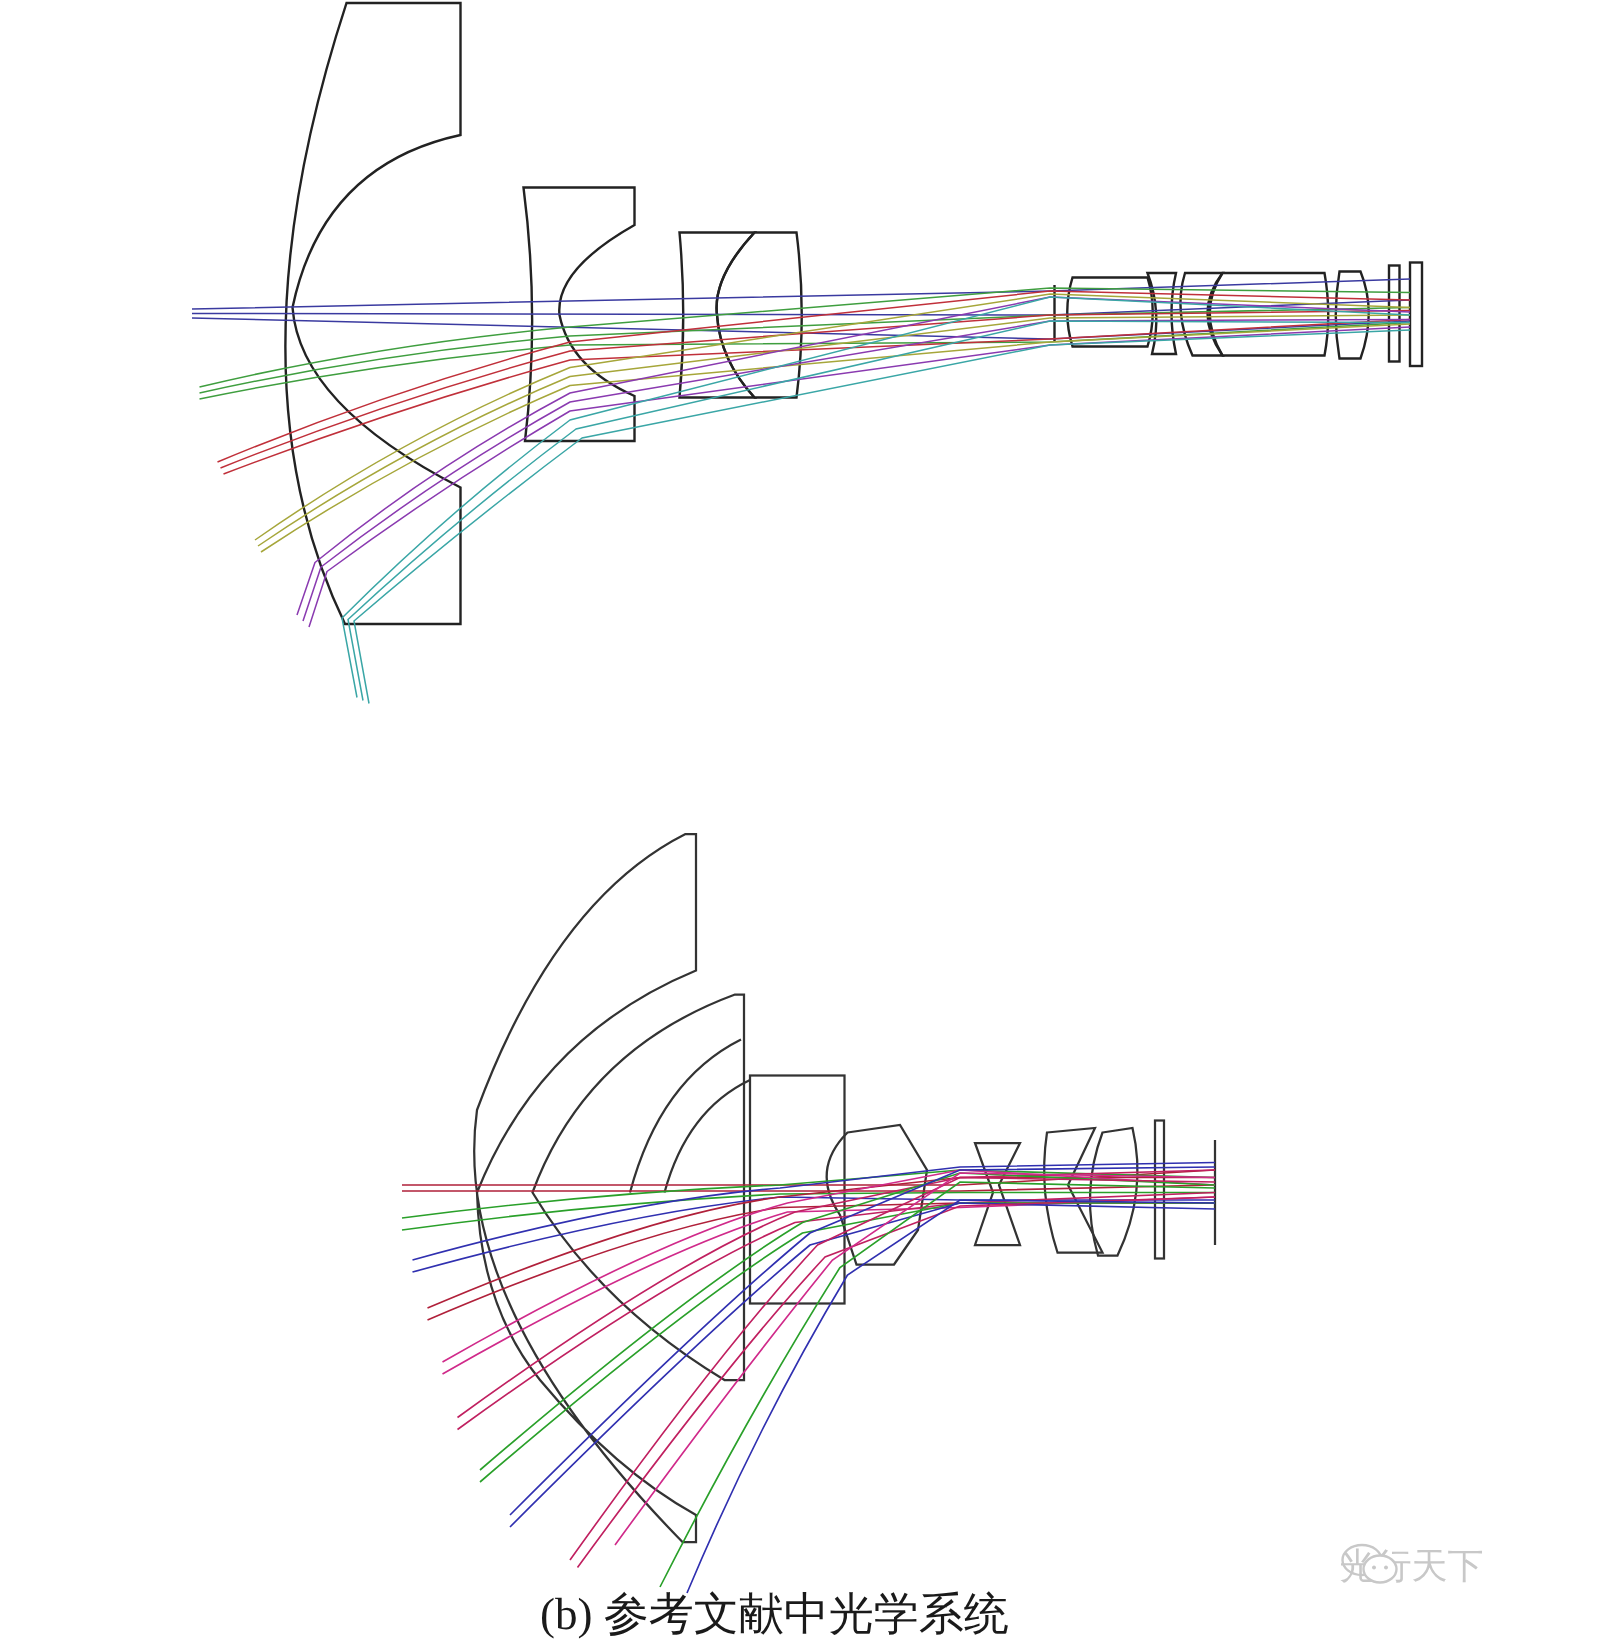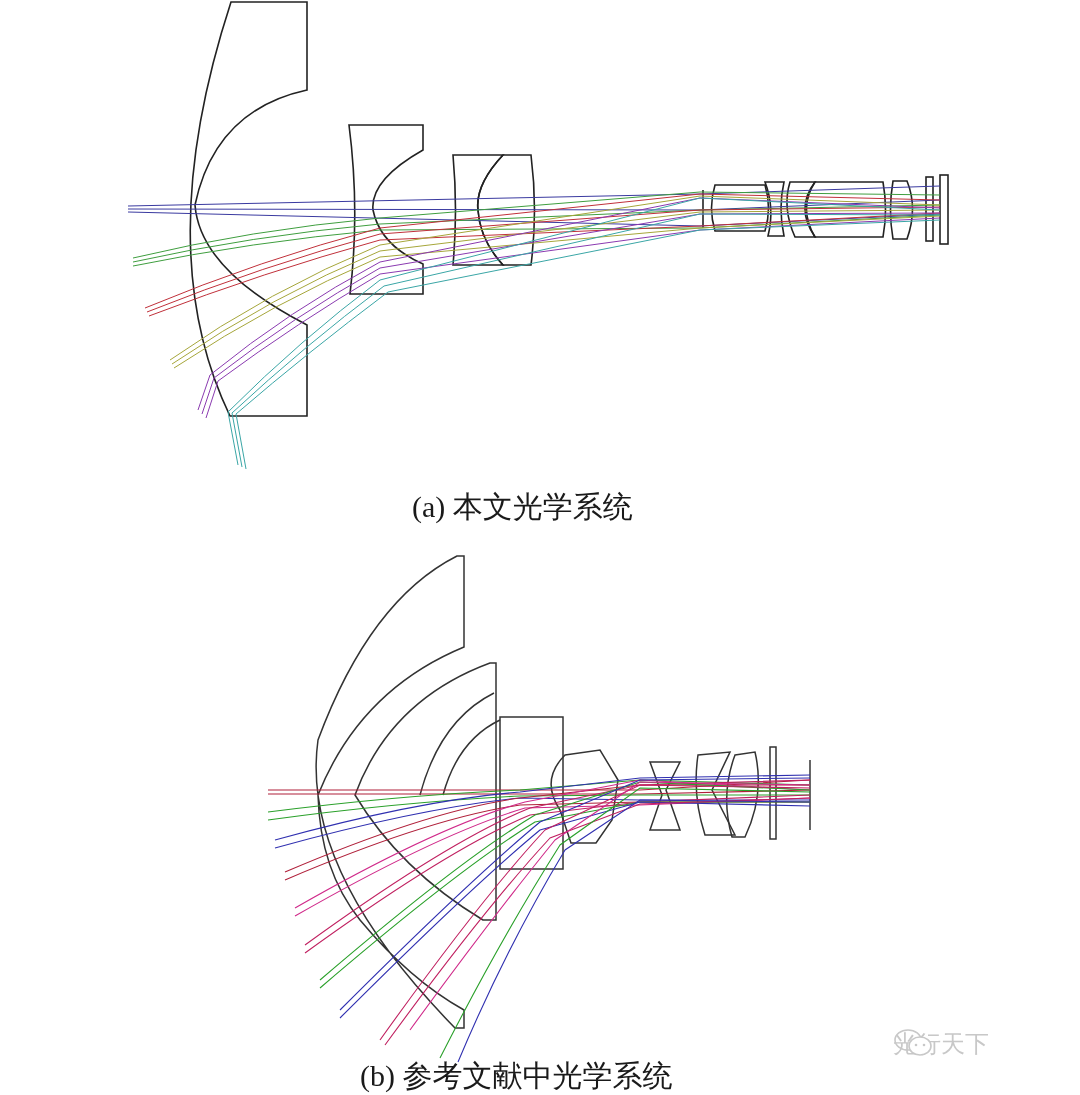--- a/index.html
+++ b/index.html
@@ -67,21 +67,20 @@
           <path d="M202,414 L214,378 Q294,316 380,268 L700,214 L940,213"></path>
           <path d="M206,418 L218,381 Q298,322 380,274 L700,230 L940,218"></path>
       </g>
       <g stroke="#3aa6a6">
         <path d="M238,465 L228,412 Q300,340 380,280 L700,198 L940,210"></path>
           <path d="M242,467 L232,413 Q304,346 384,286 L700,214 L940,215"></path>
           <path d="M246,469 L236,414 Q308,352 388,292 L700,230 L940,220"></path>
       </g>
     </g>
   </svg>
-  <div class="caption cap-a">(a) 本文光学系统</div>
 </div>
 
 <div class="figure fig-b">
   <svg width="1080" height="555" viewBox="0 0 1080 555">
     <g fill="none" stroke="#333" stroke-width="1.5">
       <path d="M457,16 L464,16 L464,107 Q360,150 318,255 Q320,330 360,380 Q410,440 464,470 L464,488 L455,488 Q300,330 318,200 Q370,60 457,16 Z"></path>
       <path d="M490,123 L496,123 L496,380 L483,380 Q400,330 355,255 Q390,160 490,123 Z"></path>
       <path d="M420,255 Q440,180 494,153"></path>
       <path d="M443,255 Q458,200 500,180"></path>
       <rect x="500" y="177" width="63" height="152"></rect>

